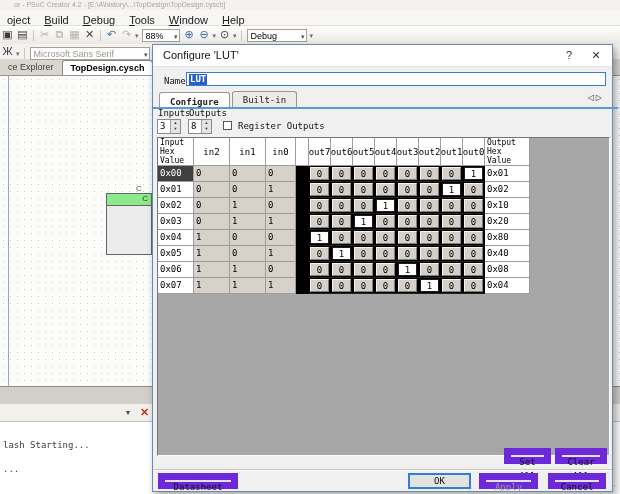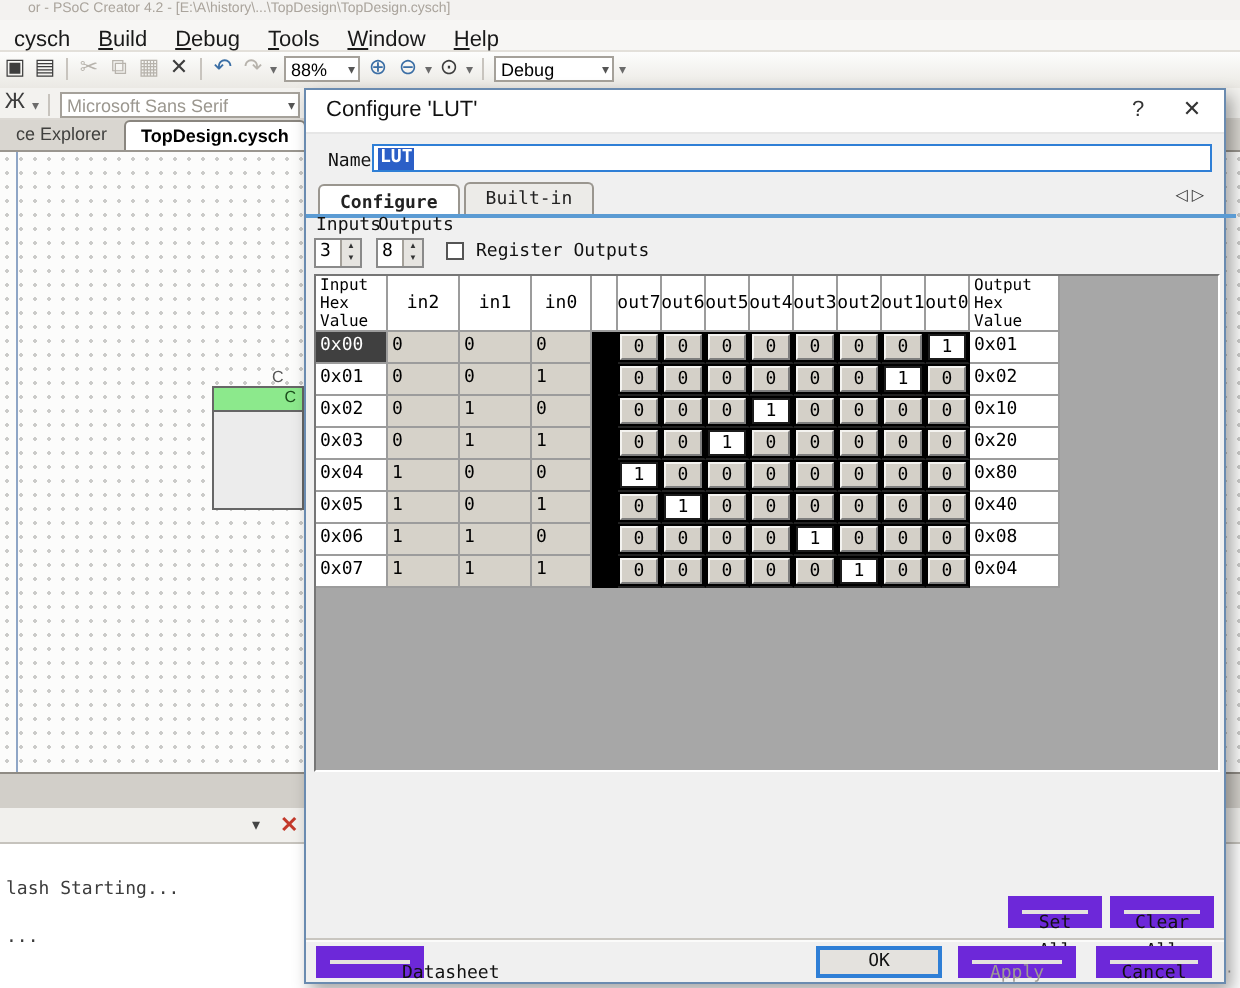--- a/index.html
+++ b/index.html
@@ -72,21 +72,21 @@
 
   #inputs-label{left:5px;top:63px;} #outputs-label{left:36px;top:63px;}
   .spin{top:74px;width:24px;height:15px;border:1px solid #8a8a8a;background:#fff;box-sizing:border-box;}
   #spin-inputs{left:4px;} #spin-outputs{left:35px;}
   .spin .val{position:absolute;left:2px;top:1px;font-family:"DejaVu Sans Mono",monospace;font-size:9px;}
   .spin .arrows{position:absolute;right:0;top:0;width:9px;height:100%;background:#e6e4e0;border-left:1px solid #a5a19a;
                 font-size:4px;line-height:6px;text-align:center;color:#333;}
   #reg-checkbox{left:70px;top:76px;width:9px;height:9px;background:#fff;border:1px solid #555;box-sizing:border-box;}
   #reg-label{left:85px;top:76px;}
 
-  #table-box{left:4px;top:92px;width:453px;height:249px;background:#a7a7a7;box-sizing:border-box;
+  #table-box{left:4px;top:92px;width:453px;height:319px;background:#a7a7a7;box-sizing:border-box;
              border-top:1px solid #767676;border-left:1px solid #767676;border-right:1px solid #fff;border-bottom:1px solid #fff;
              overflow:hidden;}
   .t-row{display:flex;height:16px;}
   .t-row.t-header{height:28px;}
   .cell{box-sizing:border-box;border-right:1px solid #9c9c9c;border-bottom:1px solid #9c9c9c;
         font-family:"DejaVu Sans Mono",monospace;font-size:9px;overflow:hidden;flex:0 0 auto;}
   .h{background:#fff;display:flex;align-items:center;justify-content:center;text-align:center;font-size:9px;}
   .hwide{justify-content:flex-start;text-align:left;font-size:8px;line-height:1.15;padding-left:2px;}
   .c-inputhex{background:#fff;line-height:15px;padding-left:2px;}
   .c-inputhex.sel{background:#404040;color:#fff;}
@@ -96,34 +96,34 @@
   .outbtn{flex:1;display:flex;align-items:center;justify-content:center;font-size:9px;
           background:#d4d0c8;border:1px solid #7e7e7e;border-top-color:#f4f3f0;border-left-color:#f4f3f0;box-sizing:border-box;}
   .outbtn.on{background:#fff;border:1px solid #1c1c1c;}
   .c-outhex{background:#fff;line-height:15px;padding-left:2px;}
 
   .pbtn{height:16px;background:#e4e2de;border:7px solid #6d28d9;box-sizing:border-box;
         font-family:"DejaVu Sans Mono",monospace;font-size:9px;text-align:center;line-height:14px;color:#111;}
   #btn-setall{left:351px;top:403px;width:47px;}
   #btn-clearall{left:402px;top:403px;width:52px;}
   #dlg-sep{left:0;top:424px;width:100%;height:1px;background:#c9c6c0;border-bottom:1px solid #fbfbfa;}
-  #btn-datasheet{left:5px;top:428px;width:54px;padding-left:36px;}
+  #btn-datasheet{left:5px;top:428px;width:80px;}
   #btn-ok{left:255px;top:428px;width:63px;border:1px solid #2f7fd6;box-shadow:0 0 0 1px #2f7fd6 inset;}
   #btn-apply{left:326px;top:428px;width:59px;color:#9f9b94;}
   #btn-cancel{left:395px;top:428px;width:58px;}
   #resize-grip{left:608px;top:484px;font-size:8px;color:#999;}
 </style>
 </head>
 <body>
 
 <div id="titlebar" class="abs">
   <span>or - PSoC Creator 4.2 - [E:\A\history\...\TopDesign\TopDesign.cysch]</span>
 </div>
 
-<div id="menubar" class="abs"><span class="menu-item">cysch</span><span class="menu-item m0">Build</span><span class="menu-item m0">Debug</span><span class="menu-item m0">Tools</span><span class="menu-item m0">Window</span><span class="menu-item m0">Help</span></div>
+<div id="menubar" class="abs"><span class="menu-item">oject</span><span class="menu-item m0">Build</span><span class="menu-item m0">Debug</span><span class="menu-item m0">Tools</span><span class="menu-item m0">Window</span><span class="menu-item m0">Help</span></div>
 
 <div id="toolbar1" class="abs tbar"><span class="tbico tone-dark">▣</span><span class="tbico tone-dark">▤</span><span class="tbsep"></span><span class="tbico tone-dim">✂</span><span class="tbico tone-dim">⧉</span><span class="tbico tone-dim">▦</span><span class="tbico tone-dark">✕</span><span class="tbsep"></span><span class="tbico tone-blue">↶</span><span class="tbico tone-dim">↷</span><span class="tbcaret">▾</span><span class="combo" style="width: 38px;"><span class="ctext">88%</span><span class="ccaret">▾</span></span><span class="tbico tone-blue">⊕</span><span class="tbico tone-blue">⊖</span><span class="tbcaret">▾</span><span class="tbico tone-dark">⊙</span><span class="tbcaret">▾</span><span class="tbsep"></span><span class="combo" style="width: 60px;"><span class="ctext">Debug</span><span class="ccaret">▾</span></span><span class="tbcaret">▾</span></div>
 <div id="toolbar2" class="abs tbar"><span class="tbico tone-dark">Ж</span><span class="tbcaret">▾</span><span class="tbsep"></span><span class="combo muted" style="width: 120px; text-decoration: underline;"><span class="ctext">Microsoft Sans Serif</span><span class="ccaret">▾</span></span></div>
 
 <div id="doctabs" class="abs"><span class="doc-tab">ce Explorer</span><span class="doc-tab active">TopDesign.cysch</span><span class="doc-tab">main.</span></div>
 
 <div id="canvas" class="abs"></div>
 <div id="canvas-vline" class="abs"></div>
 <div id="component-label-top" class="abs">C</div>
 <div id="component" class="abs">

